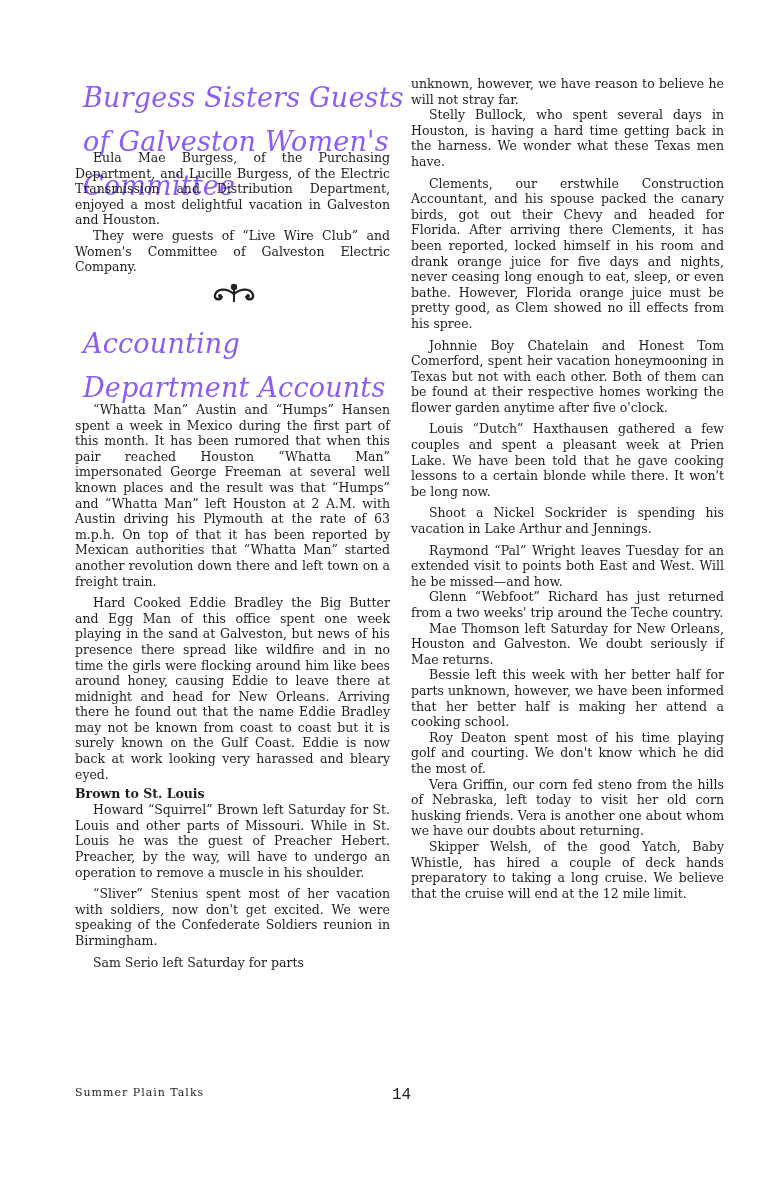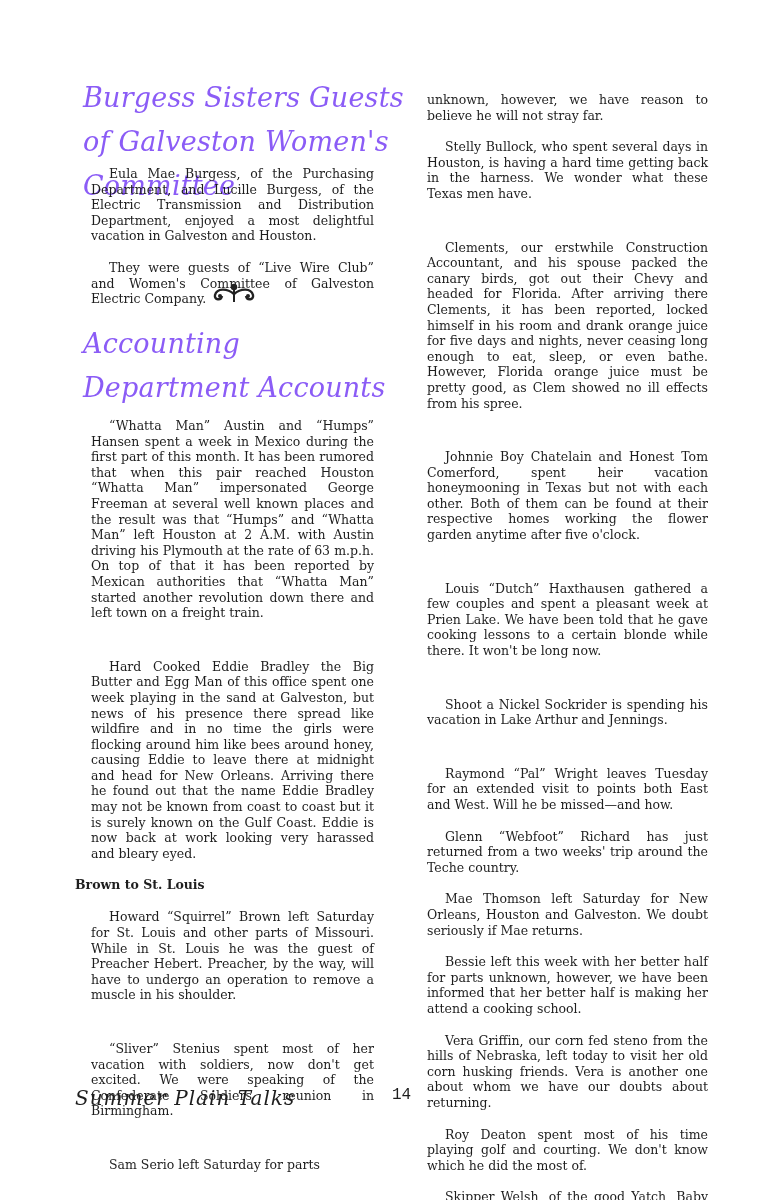--- a/index.html
+++ b/index.html
@@ -4,28 +4,28 @@
 <style>
   html, body { margin: 0; padding: 0; background: #ffffff; }
   body { width: 781px; height: 1200px; position: relative; overflow: hidden; color: #1e1e1e;
          font-family: "DejaVu Serif", "Liberation Serif", serif; }
   .col { position: absolute; top: 0; }
   .col-left { left: 75px; width: 315px; }
   .col-right { left: 411px; width: 313px; top: 76px; }
   .script-title { font-family: "DejaVu Serif", serif; font-style: italic; font-weight: normal;
                   font-size: 27px; line-height: 44px; margin: 8px; letter-spacing: 0.2px; color: #8b5cf6; }
   .title1 { position: absolute; top: 68px; left: 0; width: 330px; }
-  p { margin: 16px; font-size: 12.5px; line-height: 15.6px; text-align: justify; text-indent: 18px; }
+  p { margin: 0; font-size: 12.5px; line-height: 15.6px; text-align: justify; text-indent: 18px; }
   .body1 { position: absolute; top: 150px; left: 0; width: 315px; }
   .ornament { position: absolute; top: 282px; left: 134px; width: 50px; height: 24px; }
   .title2 { position: absolute; top: 314px; left: 0; width: 330px; }
   .body2 { position: absolute; top: 402px; left: 0; width: 315px; }
   .subhead { font-weight: bold; text-align: left; font-size: 12.5px; line-height: 16px; margin: 4px 0 0 0; text-indent: 0; }
   .gap { height: 6px; }
-  .footer-title { position: absolute; left: 75px; top: 1086px; font-style: italic; font-size: 20px;
+  .footer-title { position: absolute; left: 75px; top: 1086px; font-size: 11px;
                   font-family: "DejaVu Serif", serif; letter-spacing: 1px; }
   .page-num { position: absolute; left: 392px; top: 1086px; font-size: 16px; font-family: Liberation Mono, monospace; }
 </style>
 </head>
 <body>
 
 <div class="col col-left">
   <h1 class="script-title title1">Burgess Sisters Guests of Galveston Women's Committee</h1>
   <div class="body1">
     <p>Eula Mae Burgess, of the Purchasing Department, and Lucille Burgess, of the Electric Transmission and Distribution Department, enjoyed a most delightful vacation in Galveston and Houston.</p>
@@ -64,19 +64,19 @@
   <p>Johnnie Boy Chatelain and Honest Tom Comerford, spent heir vacation honeymooning in Texas but not with each other. Both of them can be found at their respective homes working the flower garden anytime after five o'clock.</p>
   <div class="gap"></div>
   <p>Louis “Dutch” Haxthausen gathered a few couples and spent a pleasant week at Prien Lake. We have been told that he gave cooking lessons to a certain blonde while there. It won't be long now.</p>
   <div class="gap"></div>
   <p>Shoot a Nickel Sockrider is spending his vacation in Lake Arthur and Jennings.</p>
   <div class="gap"></div>
   <p>Raymond “Pal” Wright leaves Tuesday for an extended visit to points both East and West. Will he be missed—and how.</p>
   <p>Glenn “Webfoot” Richard has just returned from a two weeks' trip around the Teche country.</p>
   <p>Mae Thomson left Saturday for New Orleans, Houston and Galveston. We doubt seriously if Mae returns.</p>
   <p>Bessie left this week with her better half for parts unknown, however, we have been informed that her better half is making her attend a cooking school.</p>
+  <p>Roy Deaton spent most of his time playing golf and courting. We don't know which he did the most of.</p>
   <p>Vera Griffin, our corn fed steno from the hills of Nebraska, left today to visit her old corn husking friends. Vera is another one about whom we have our doubts about returning.</p>
-  <p>Roy Deaton spent most of his time playing golf and courting. We don't know which he did the most of.</p>
   <p>Skipper Welsh, of the good Yatch, Baby Whistle, has hired a couple of deck hands preparatory to taking a long cruise. We believe that the cruise will end at the 12 mile limit.</p>
 </div>
 
 <div class="footer-title">Summer Plain Talks</div>
 <div class="page-num">14</div>
 
 </body></html>

